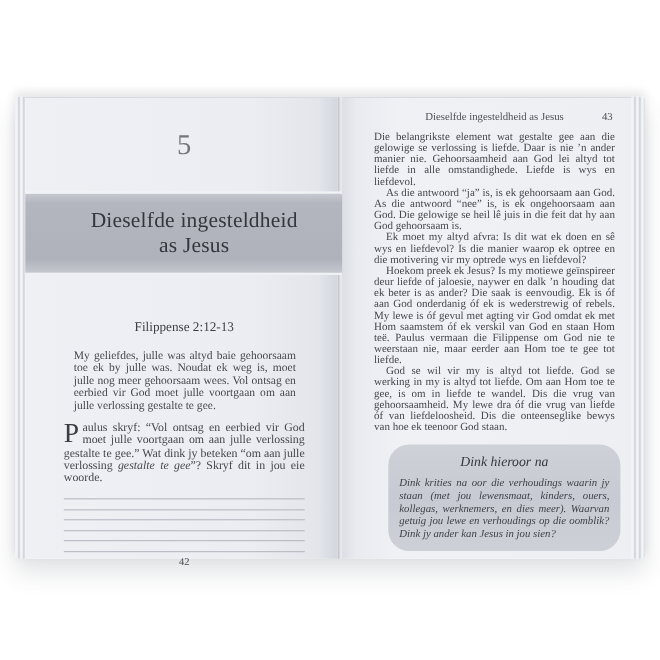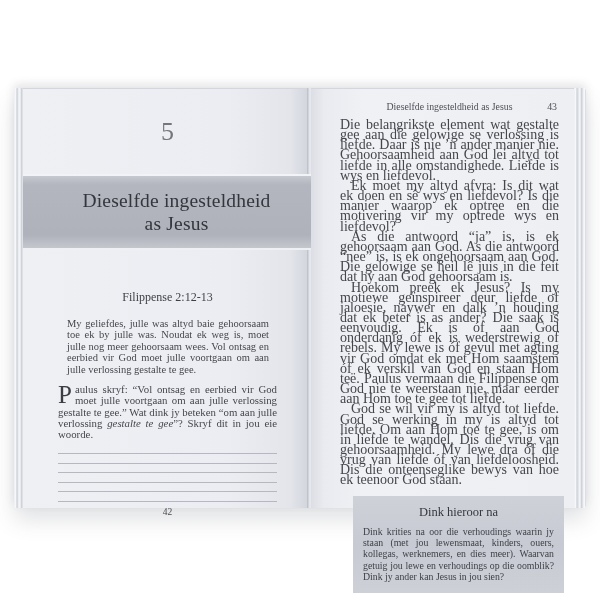--- a/index.html
+++ b/index.html
@@ -70,28 +70,28 @@
     float:left; font-size:25px; line-height:20px; padding:1px 3px 0 0; color:#3c3d44;
   }
   .writing-lines { margin-top:4px; }
   .writing-lines .rule { height:8.6px; border-bottom:1px solid #b5b8c1; }
   .folio-bottom { margin-top:5px; text-align:center; font-size:9.5px; color:#4a4b52; }
 
   
   .running-header { position:relative; margin-top:12px; text-align:center;
     font-size:9.8px; color:#4e4f56; }
   .running-folio { position:absolute; right:2px; top:0; font-size:9.8px; color:#4e4f56; }
-  .body-text { margin-top:8px; font-size:14px; line-height:10.15px;
+  .body-text { margin-top:8px; font-size:10px; line-height:10.15px;
     text-align:justify; color:#45464c; }
   .body-text p { margin:0; text-indent:11px; }
   .body-text p:first-child { text-indent:0; }
   .think-box {
-    margin:10px -5px 0 13px; border-radius:0;
+    margin:10px -5px 0 13px; border-radius:19px;
     background:linear-gradient(to bottom, #cfd1d9 0%, #c8cad3 50%, #ced0d8 100%);
-    padding:8px 10px 10px 10px; box-sizing:border-box;
+    padding:8px 10px 10px 10px; box-sizing:border-box;font-style:italic;
   }
   .think-box-title { text-align:center; font-size:12.5px; color:#35373d; margin:1px 0 6px 0; }
   .think-box-text { margin:0; font-size:9.8px; line-height:11.4px; text-align:justify; color:#3f4047; }
 </style>
 </head>
 <body>
 
 <div class="scene">
   <div class="book">
 
@@ -130,22 +130,22 @@
     <div class="spine"></div>
 
     <div class="page page-right">
       <div class="running-header">
         <span>Dieselfde ingesteldheid as Jesus</span>
         <span class="running-folio">43</span>
       </div>
 
       <div class="body-text">
         <p>Die belangrikste element wat gestalte gee aan die gelowige se verlossing is liefde. Daar is nie ’n ander manier nie. Gehoorsaamheid aan God lei altyd tot liefde in alle omstandighede. Liefde is wys en liefdevol.</p>
+        <p>As die antwoord “ja” is, is ek gehoorsaam aan God. As die antwoord “nee” is, is ek ongehoorsaam aan God. Die gelowige se heil lê juis in die feit dat hy aan God gehoorsaam is.</p>
         <p>Ek moet my altyd afvra: Is dit wat ek doen en sê wys en liefdevol? Is die manier waarop ek optree en die motivering vir my optrede wys en liefdevol?</p>
-        <p>As die antwoord “ja” is, is ek gehoorsaam aan God. As die antwoord “nee” is, is ek ongehoorsaam aan God. Die gelowige se heil lê juis in die feit dat hy aan God gehoorsaam is.</p>
         <p>Hoekom preek ek Jesus? Is my motiewe geïnspireer deur liefde of jaloesie, naywer en dalk ’n houding dat ek beter is as ander? Die saak is eenvoudig. Ek is óf aan God onderdanig óf ek is wederstrewig of rebels. My lewe is óf gevul met agting vir God omdat ek met Hom saamstem óf ek verskil van God en staan Hom teë. Paulus vermaan die Filippense om God nie te weerstaan nie, maar eerder aan Hom toe te gee tot liefde.</p>
         <p>God se wil vir my is altyd tot liefde. God se werking in my is altyd tot liefde. Om aan Hom toe te gee, is om in liefde te wandel. Dis die vrug van gehoorsaamheid. My lewe dra óf die vrug van liefde óf van liefdeloosheid. Dis die onteenseglike bewys van hoe ek teenoor God staan.</p>
       </div>
 
       <div class="think-box">
         <div class="think-box-title">Dink hieroor na</div>
         <p class="think-box-text">Dink krities na oor die verhoudings waarin jy staan (met jou lewensmaat, kinders, ouers, kollegas, werknemers, en dies meer). Waarvan getuig jou lewe en verhoudings op die oomblik? Dink jy ander kan Jesus in jou sien?</p>
       </div>
     </div>
 

